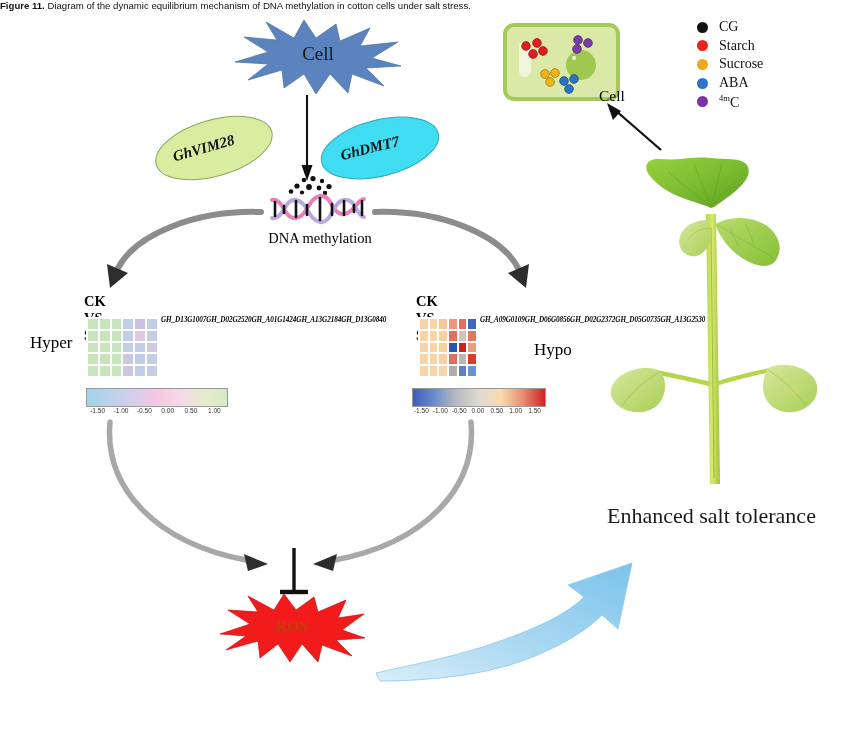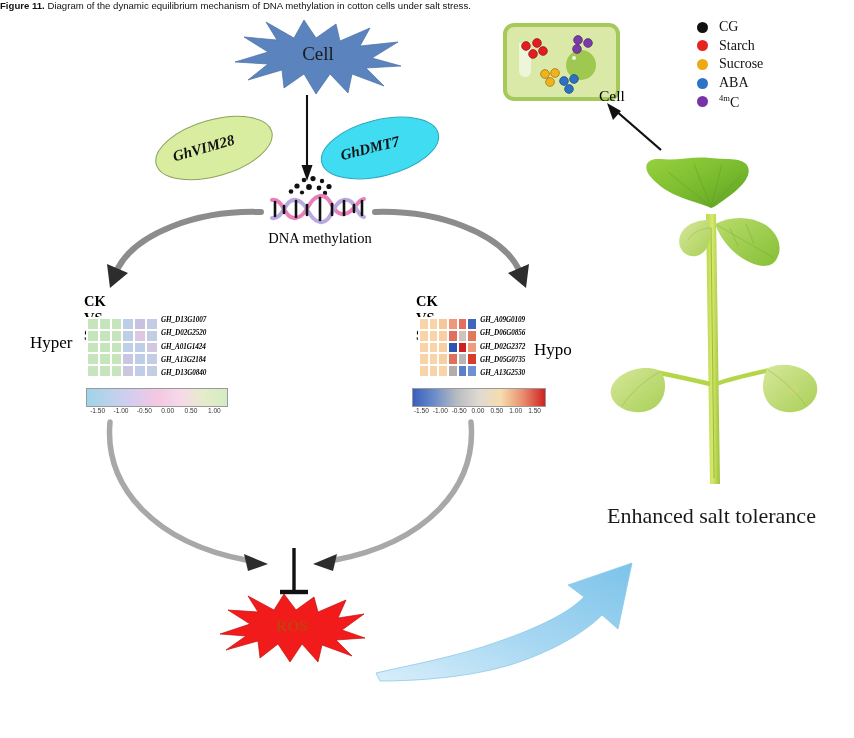--- a/index.html
+++ b/index.html
@@ -30,21 +30,21 @@
   #dna-icon{left:266px;top:176px;width:104px;height:52px;}
   #dna-label{left:236px;top:231px;width:168px;text-align:center;
      font-size:14.5px;font-family:"Liberation Serif",serif;}
 
   
   .hm-title{font-weight:700;font-size:14.5px;font-family:"Liberation Serif",serif;}
   .hm-grid{position:absolute;display:grid;gap:0;
      border:0.5px solid #ffffff;}
   .hm-cell{width:100%;height:100%;box-sizing:border-box;
      border:0.6px solid #ffffff;}
-  .hm-genes{position:absolute;display:flex;flex-direction:column;
+  .hm-genes{position:absolute;display:flex;flex-direction:row;
      justify-content:space-between;}
   .hm-gene{font-size:7.2px;font-style:italic;font-weight:700;
      font-family:"Liberation Serif",serif;white-space:nowrap;letter-spacing:-0.1px;}
   .cbar{position:absolute;height:17px;border:0.5px solid #9a9a9a;}
   .cbar-ticks{position:absolute;display:flex;}
   .cbar-tick{font-size:6.6px;font-family:"Liberation Sans",sans-serif;
      color:#333;text-align:center;position:absolute;transform:translateX(-50%);white-space:nowrap;}
   .side-label{font-size:17px;font-family:"Liberation Serif",serif;}
 
   

